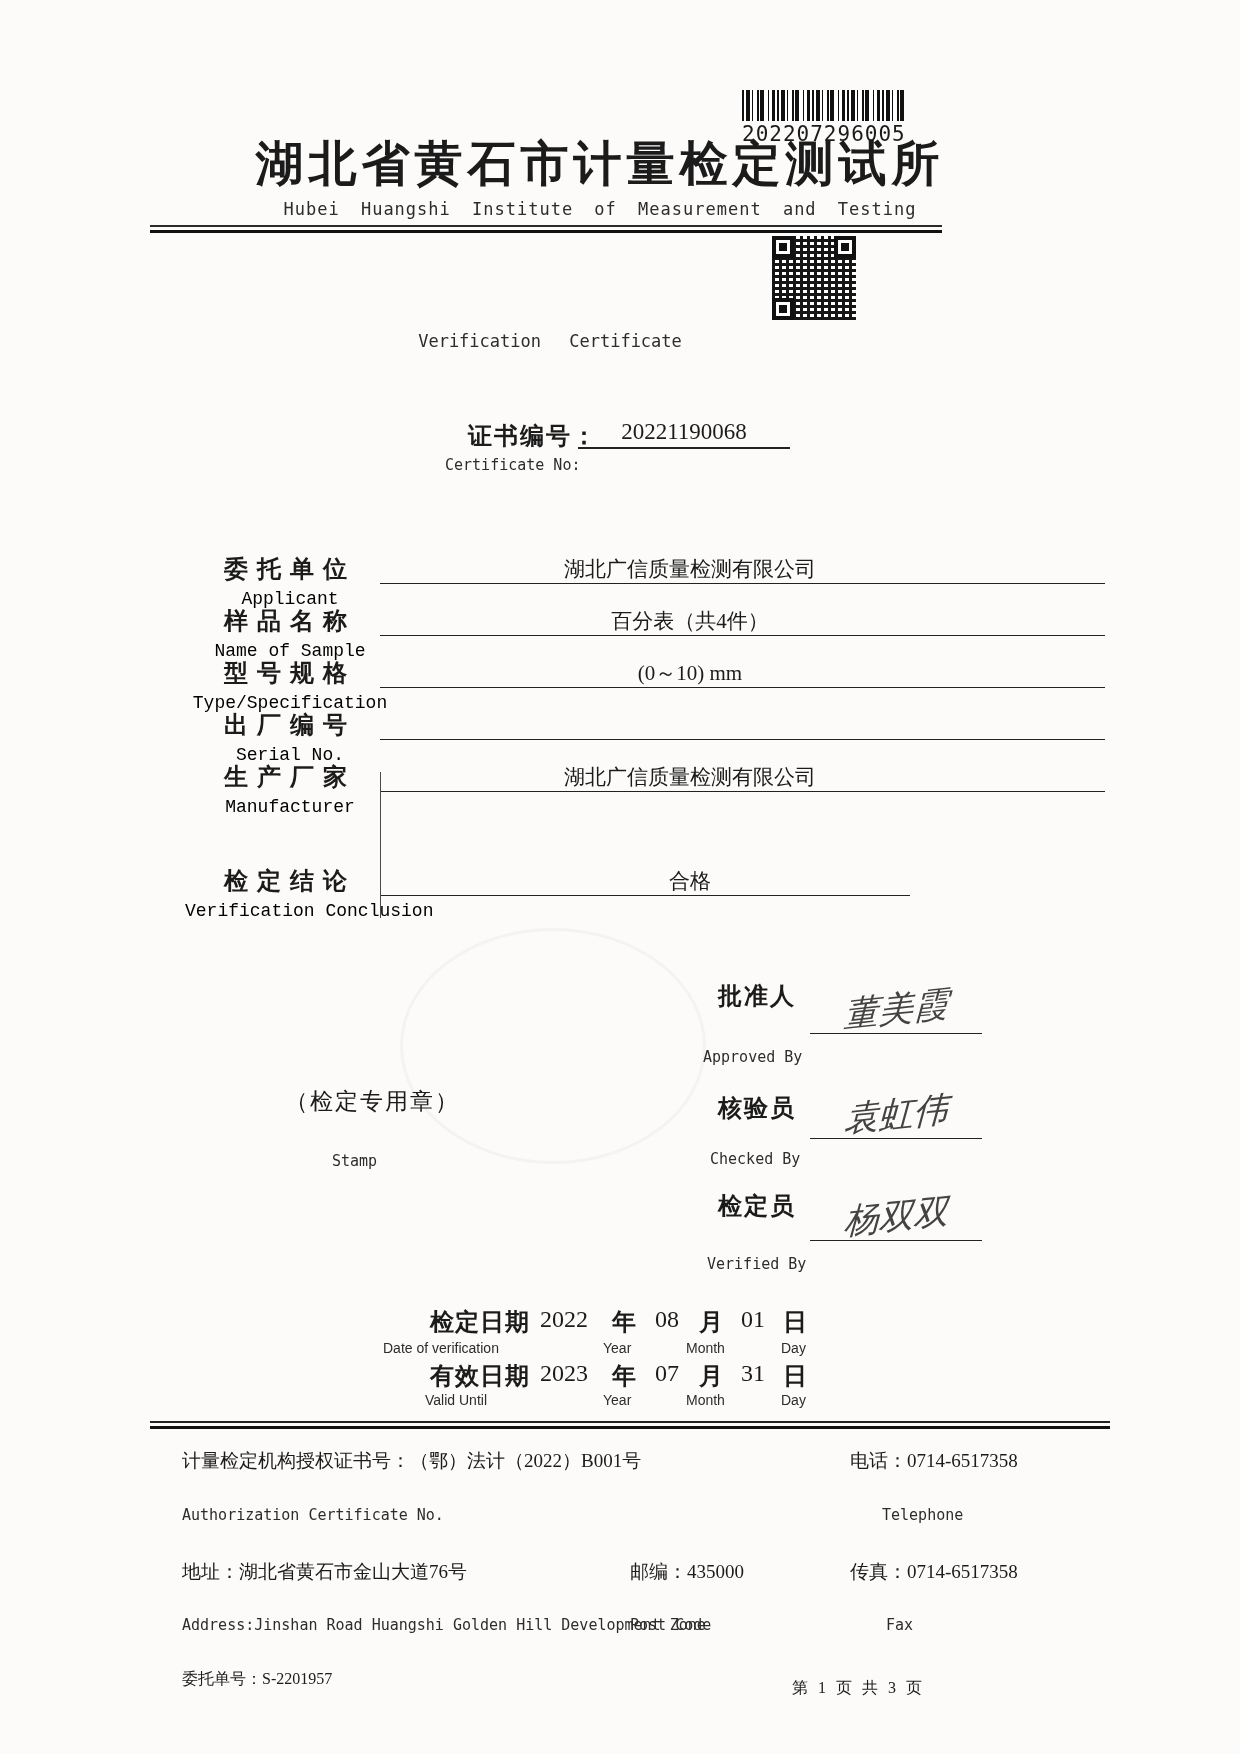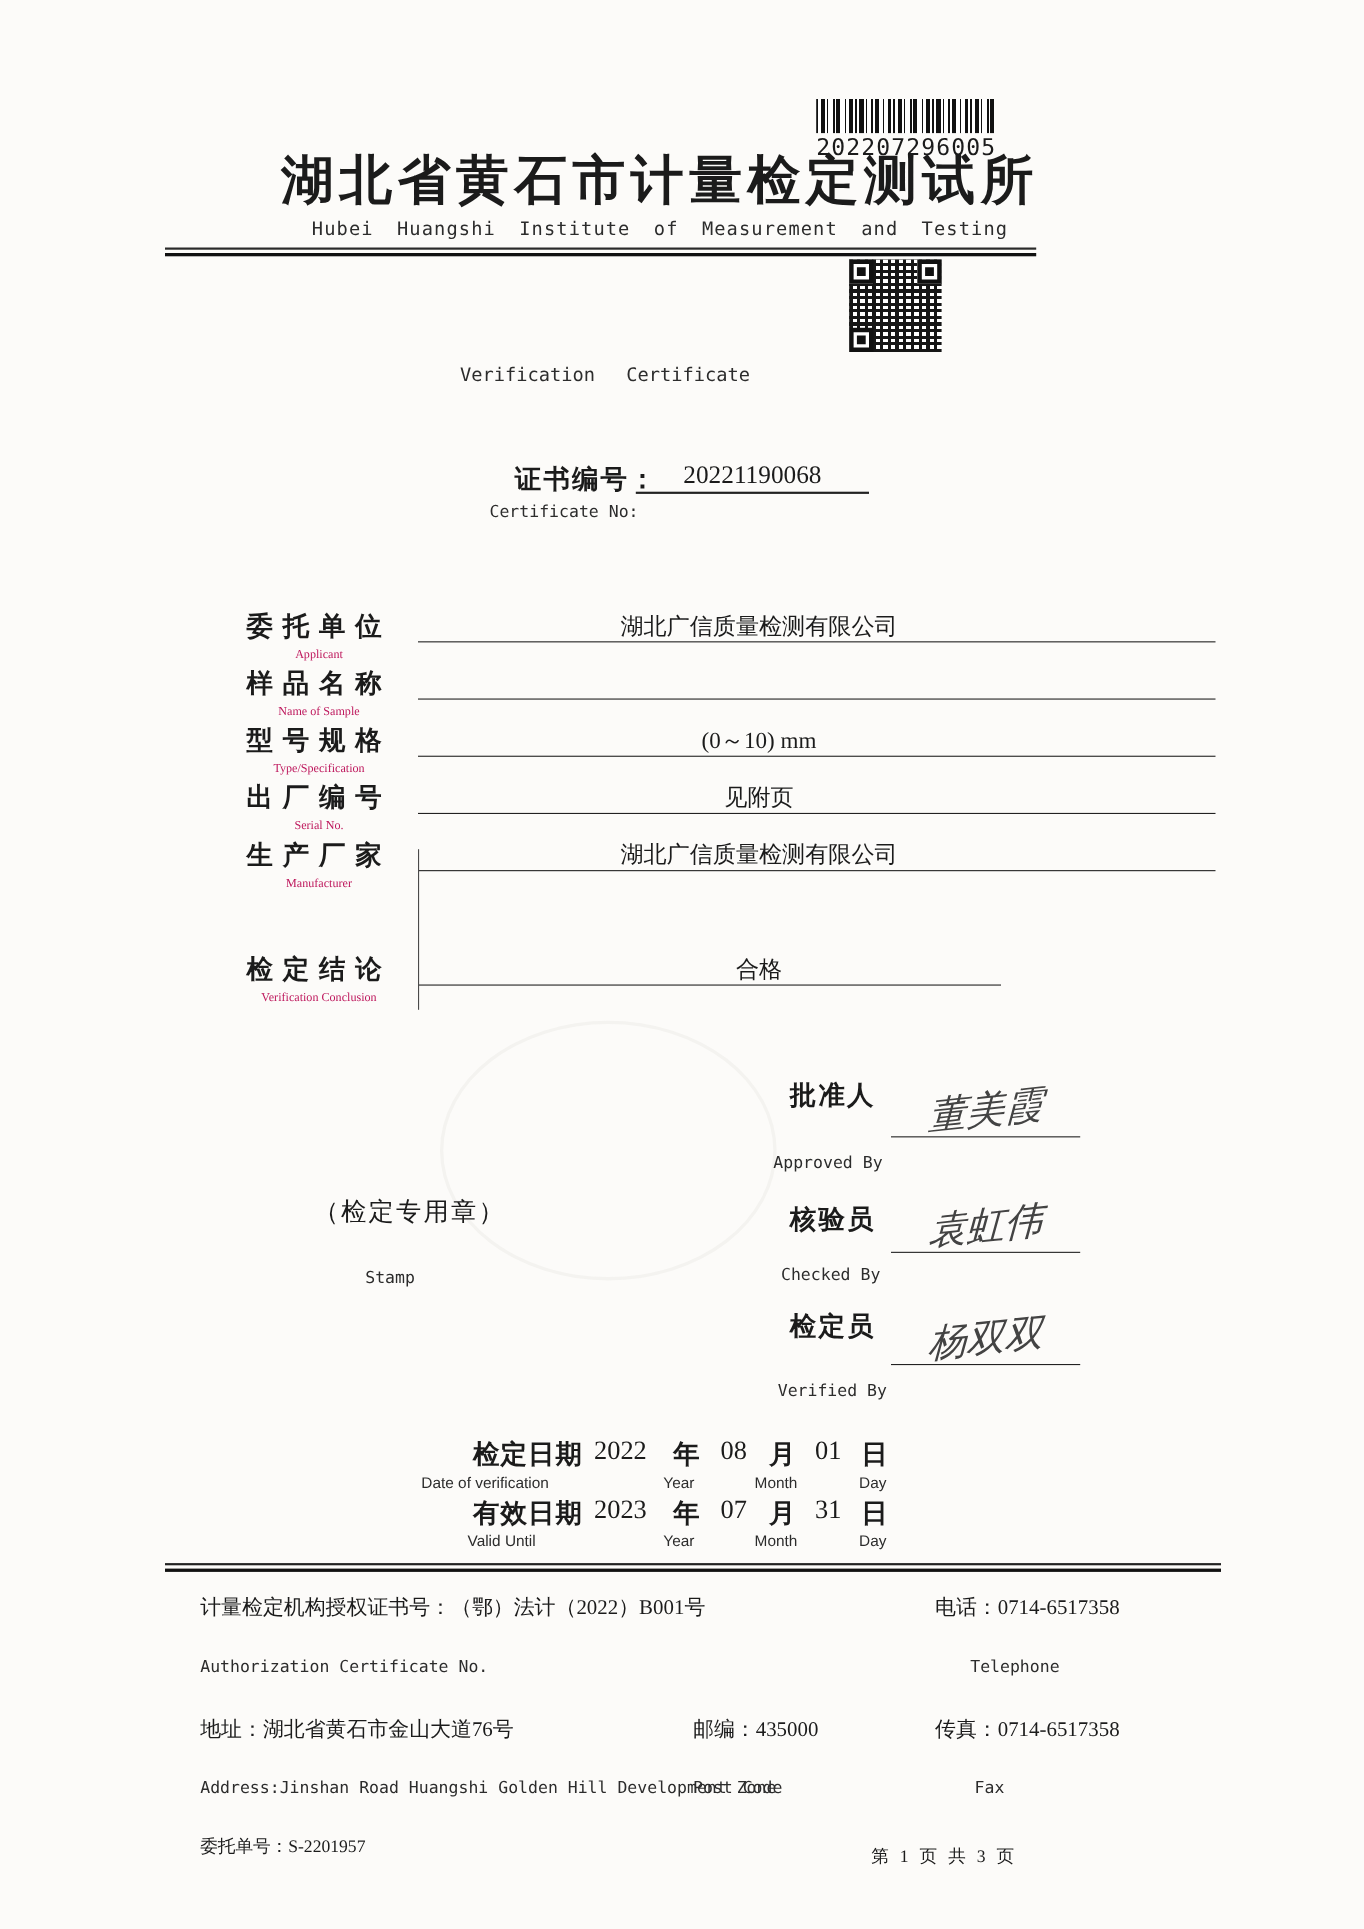--- a/index.html
+++ b/index.html
@@ -42,22 +42,22 @@
     box-shadow:inset 0 0 0 4px #111, inset 0 0 0 7px #fff;}
   
   .certno-label{left:468px;top:420px;font-size:24px;font-weight:bold;letter-spacing:2px;}
   .certno-line{left:578px;top:417px;width:212px;height:30px;border-bottom:2px solid #222;
     text-align:center;font-size:23px;line-height:30px;}
   .certno-en{left:445px;top:456px;font-size:15px;}
   
   .field-row{left:0;width:1240px;height:62px;}
   .f-label{position:absolute;left:185px;top:0;width:210px;text-align:center;}
   .f-label-cn{font-size:24px;font-weight:bold;letter-spacing:9px;white-space:nowrap;}
-  .f-label-en{font-size:11px;margin-top:4px;white-space:nowrap;
-    font-family:Liberation Serif, serif;color:#be185d;}
+  .f-label-en{font-size:18px;margin-top:4px;white-space:nowrap;
+    font-family:Liberation Mono, monospace;color:#000000;}
   .f-line{position:absolute;left:380px;top:0;height:30px;border-bottom:1.5px solid #222;}
   .f-value{position:absolute;left:380px;top:0;width:620px;height:30px;
     text-align:center;font-size:21px;line-height:32px;white-space:nowrap;}
   .vline{left:380px;top:772px;width:1px;height:146px;background:#4a4a4a;}
   
   .stamp-cn{left:285px;top:1086px;font-size:23px;letter-spacing:2px;}
   .stamp-en{left:332px;top:1152px;font-size:15px;}
   .faint-stamp{left:400px;top:928px;width:300px;height:230px;border-radius:50%;
     border:3px solid rgba(120,115,110,0.06);}
   .sig-label{font-size:24px;font-weight:bold;letter-spacing:2px;left:718px;}
@@ -109,36 +109,36 @@
       </div>
     <div class="f-line" style="width:725px"></div>
     <div class="f-value">湖北广信质量检测有限公司</div>
   </div>
   <div class="abs field-row" style="top:605px">
     <div class="f-label">
         <div class="f-label-cn">样品名称</div>
       <div class="f-label-en">Name of Sample</div>
       </div>
     <div class="f-line" style="width:725px"></div>
+    <div class="f-value">百分表（共4件）</div>
   </div>
   <div class="abs field-row" style="top:657px">
     <div class="f-label">
         <div class="f-label-cn">型号规格</div>
       <div class="f-label-en">Type/Specification</div>
       </div>
     <div class="f-line" style="width:725px"></div>
     <div class="f-value">(0～10) mm</div>
   </div>
   <div class="abs field-row" style="top:709px">
     <div class="f-label">
         <div class="f-label-cn">出厂编号</div>
       <div class="f-label-en">Serial No.</div>
       </div>
     <div class="f-line" style="width:725px"></div>
-    <div class="f-value">见附页</div>
   </div>
   <div class="abs field-row" style="top:761px">
     <div class="f-label">
         <div class="f-label-cn">生产厂家</div>
       <div class="f-label-en">Manufacturer</div>
       </div>
     <div class="f-line" style="width:725px"></div>
     <div class="f-value">湖北广信质量检测有限公司</div>
   </div>
   <div class="abs field-row" style="top:865px">

